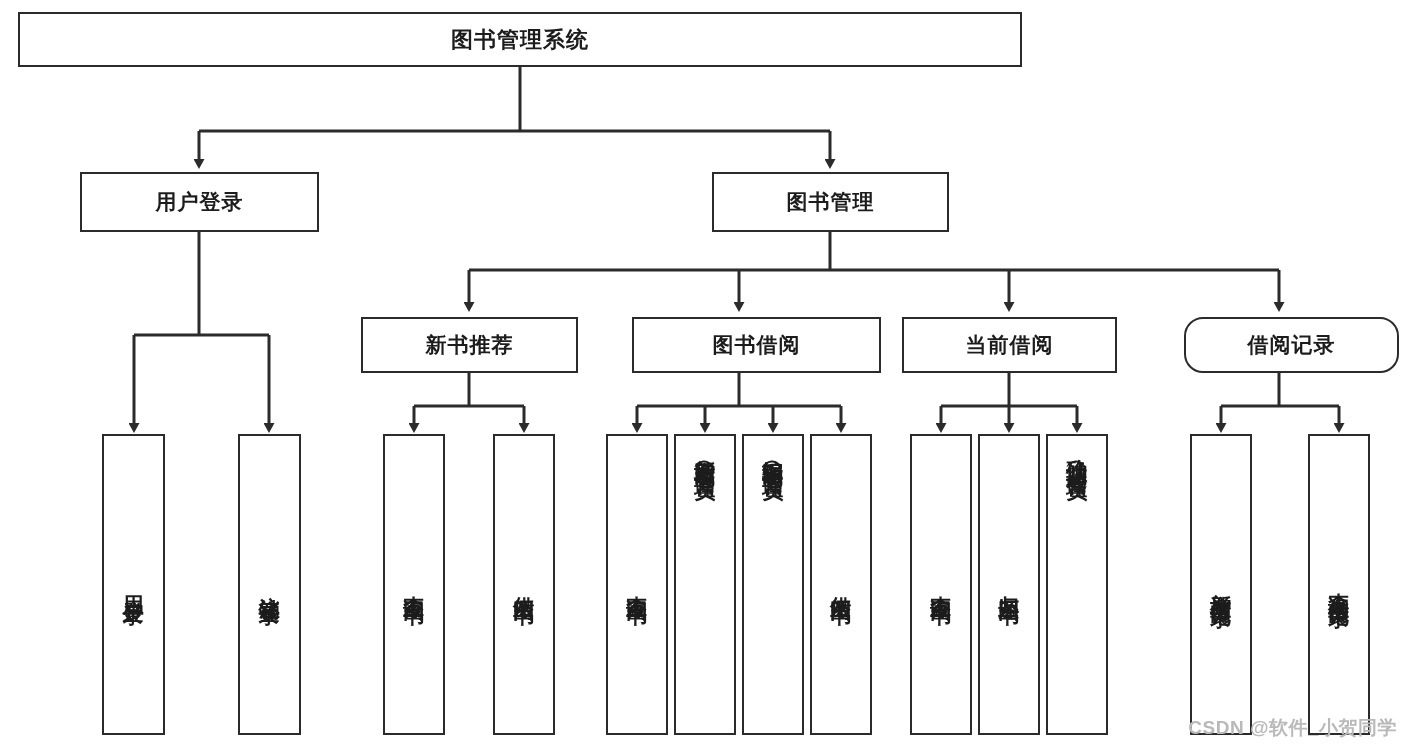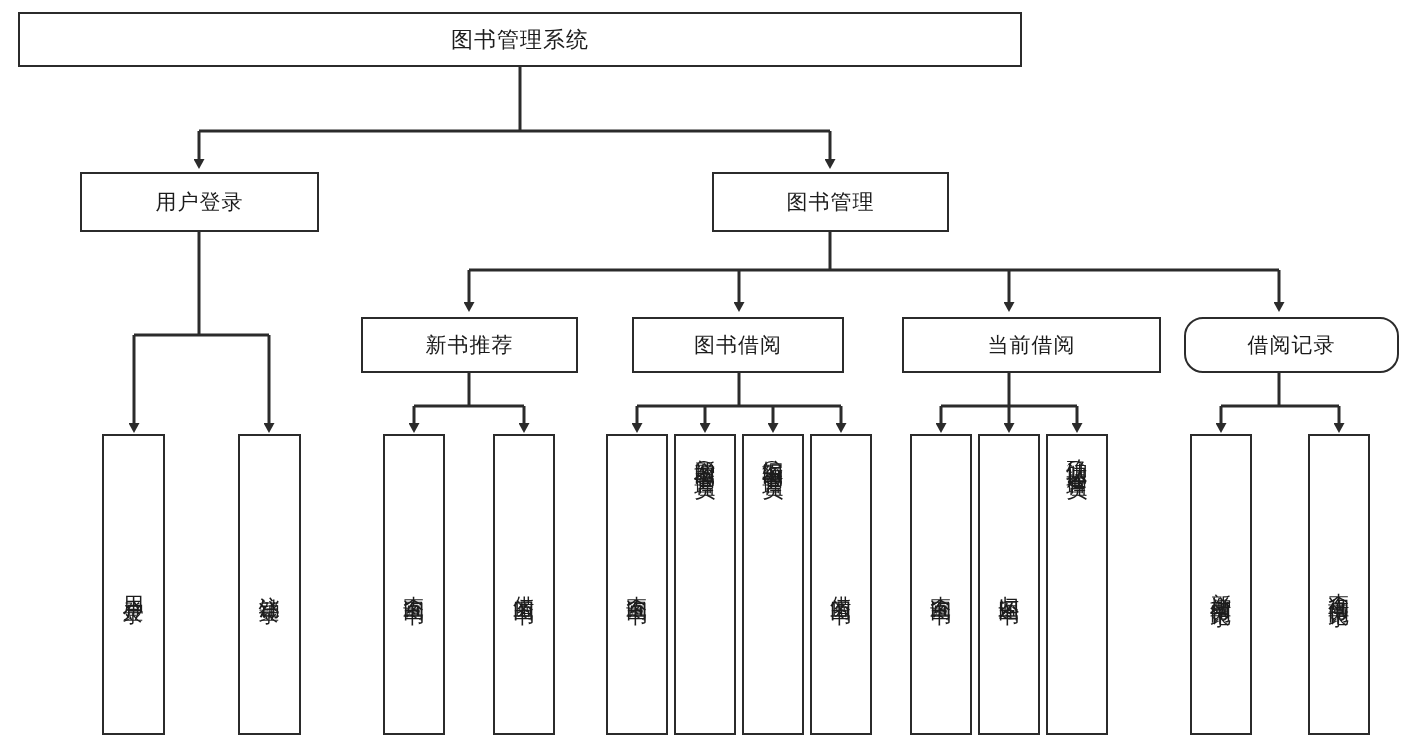--- a/index.html
+++ b/index.html
@@ -10,20 +10,21 @@
   }
   body {
     font-family: "Liberation Sans", "DejaVu Sans", sans-serif;
   }
   #canvas {
     position: relative;
     width: 1405px;
     height: 747px;
     background: #ffffff;
     overflow: hidden;
+    font-weight: bold;
   }
   #diagram-svg {
     position: absolute;
     left: 0;
     top: 0;
     width: 1405px;
     height: 747px;
   }
   
   .node {
@@ -136,24 +137,24 @@
   <div class="node node-h" style="left:80px; top:172px; width:239px; height:60px;">
     <span>用户登录</span>
   </div>
   <div class="node node-h" style="left:712px; top:172px; width:237px; height:60px;justify-content:center;">
     <span>图书管理</span>
   </div>
 
   <div class="node node-h" style="left:361px; top:317px; width:217px; height:56px;text-align:right;">
     <span>新书推荐</span>
   </div>
-  <div class="node node-h" style="left:632px; top:317px; width:212px; height:56px;">
+  <div class="node node-h" style="left:632px; top:317px; width:249px; height:56px;">
     <span>图书借阅</span>
   </div>
-  <div class="node node-h" style="left:902px; top:317px; width:259px; height:56px;">
+  <div class="node node-h" style="left:902px; top:317px; width:215px; height:56px;">
     <span>当前借阅</span>
   </div>
   <div class="node node-h" style="left:1184px; top:317px; width:215px; height:56px;border-radius:19px;">
     <span>借阅记录</span>
   </div>
 
   <div class="node node-v pad-mid" style="left:102px; top:434px; width:63px; height:301px;">
     <span class="vlabel">用户登录</span>
   </div>
   <div class="node node-v pad-mid" style="left:238px; top:434px; width:63px; height:301px;">
@@ -190,14 +191,15 @@
     <span class="vlabel">确认归还（管理员）</span>
   </div>
 
   <div class="node node-v pad-mid" style="left:1190px; top:434px; width:62px; height:301px;">
     <span class="vlabel">新增借阅记录</span>
   </div>
   <div class="node node-v pad-mid" style="left:1308px; top:434px; width:62px; height:301px;">
     <span class="vlabel">查询借阅记录</span>
   </div>
 
+  <div class="watermark">CSDN @软件_小贺同学</div>
 
 </div>
 
 </body></html>

